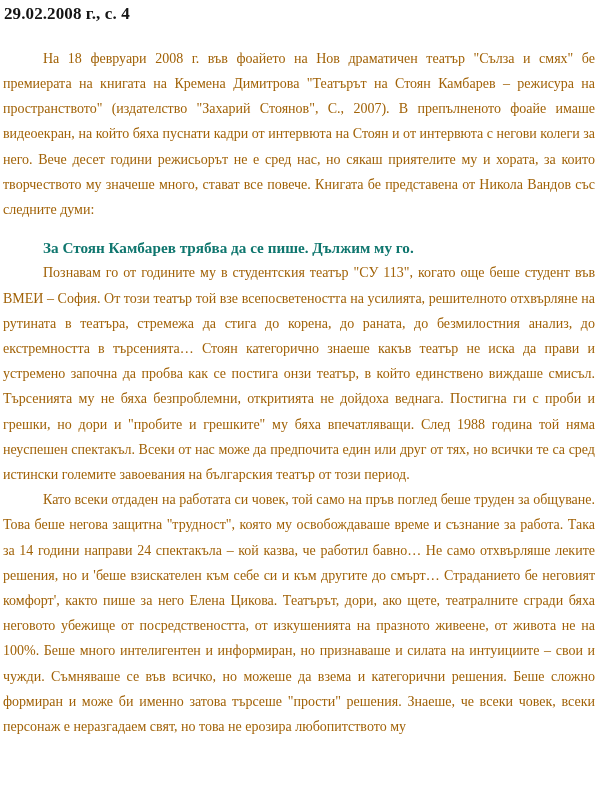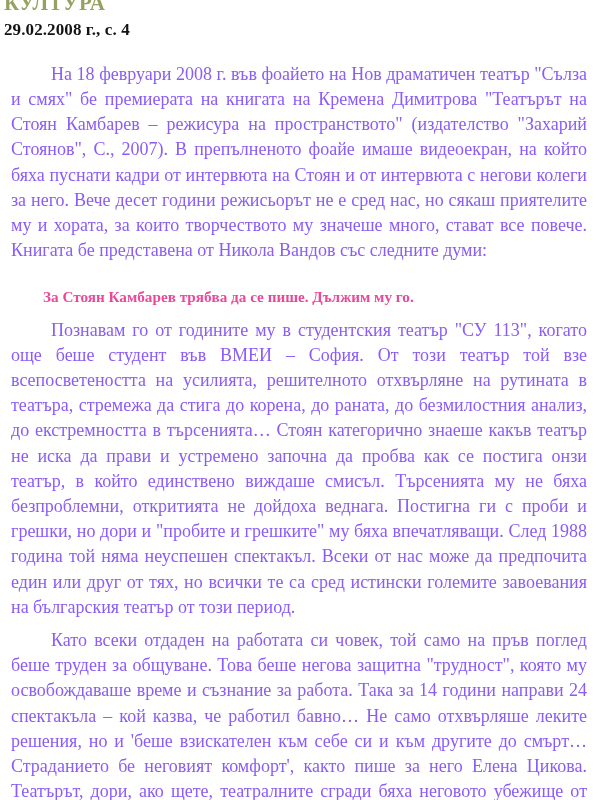--- a/index.html
+++ b/index.html
@@ -64,53 +64,50 @@
     color: #101010;
     line-height: 1.15;
   }
 
   
   .article {
     margin-top: 22px;
     padding: 0 1px 0 1px;
   }
   .para {
-    margin: 8px;
+    margin: 0;
     text-align: justify;
     text-justify: inter-word;
-    font-size: 18px;
+    font-size: 14px;
     line-height: 25.2px;
     text-indent: 40px;
-    color: #8b5cf6;
+    color: #a16207;
     hyphens: none;
   }
   .para + .para {
     margin-top: 0;
   }
   .subhead {
     margin: 0;
     text-indent: 40px;
     font-weight: 700;
     font-size: 15.2px;
     line-height: 25.2px;
-    color: #ec4899;
+    color: #0f766e;
     text-align: left;
   }
   .spacer-line {
     height: 13px;
   }
 </style>
 </head>
 <body>
 
 <div class="page">
 
-  <div class="masthead-wrap">
-    <div class="masthead" style="color: rgb(141, 154, 85);">КУЛТУРА</div>
-  </div>
 
   <div class="issue-line">29.02.2008 г., с. 4</div>
 
 
   <div class="article">
 
     <p class="para">На 18 февруари 2008 г. във фоайето на Нов драматичен театър "Сълза и смях" бе премиерата на книгата на Кремена Димитрова "Театърът на Стоян Камбарев – режисура на пространството" (издателство "Захарий Стоянов", С., 2007). В препълненото фоайе имаше видеоекран, на който бяха пуснати кадри от интервюта на Стоян и от интервюта с негови колеги за него. Вече десет години режисьорът не е сред нас, но сякаш приятелите му и хората, за които творчеството му значеше много, стават все повече. Книгата бе представена от Никола Вандов със следните думи:</p>
 
     <div class="spacer-line"></div>
 

